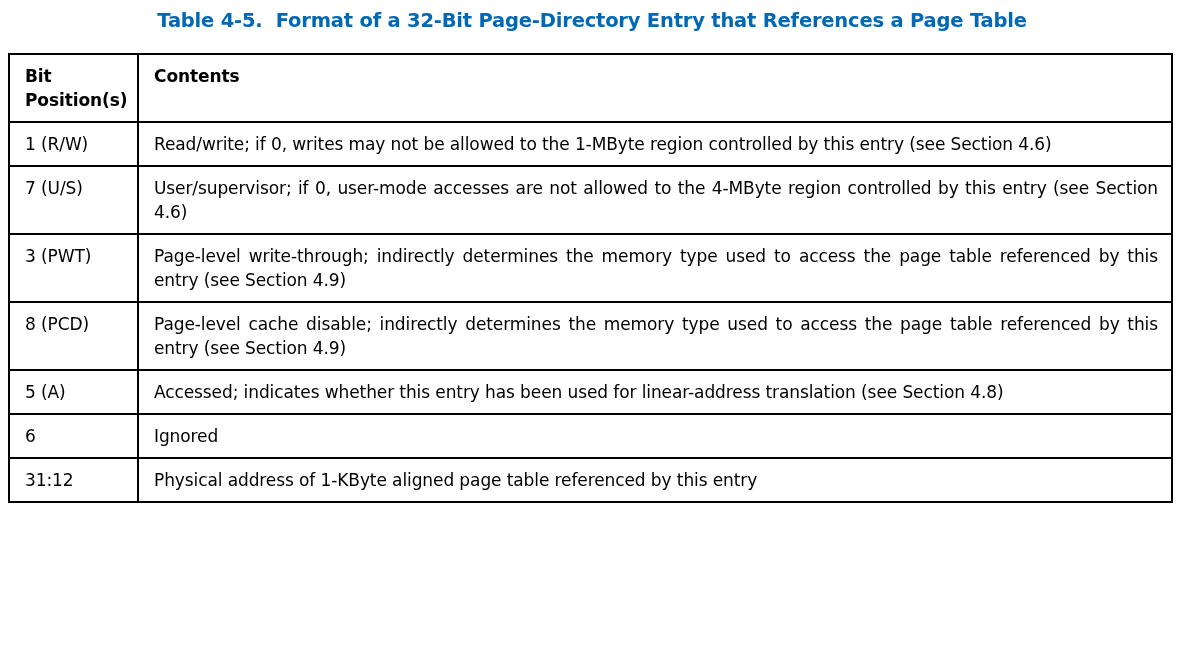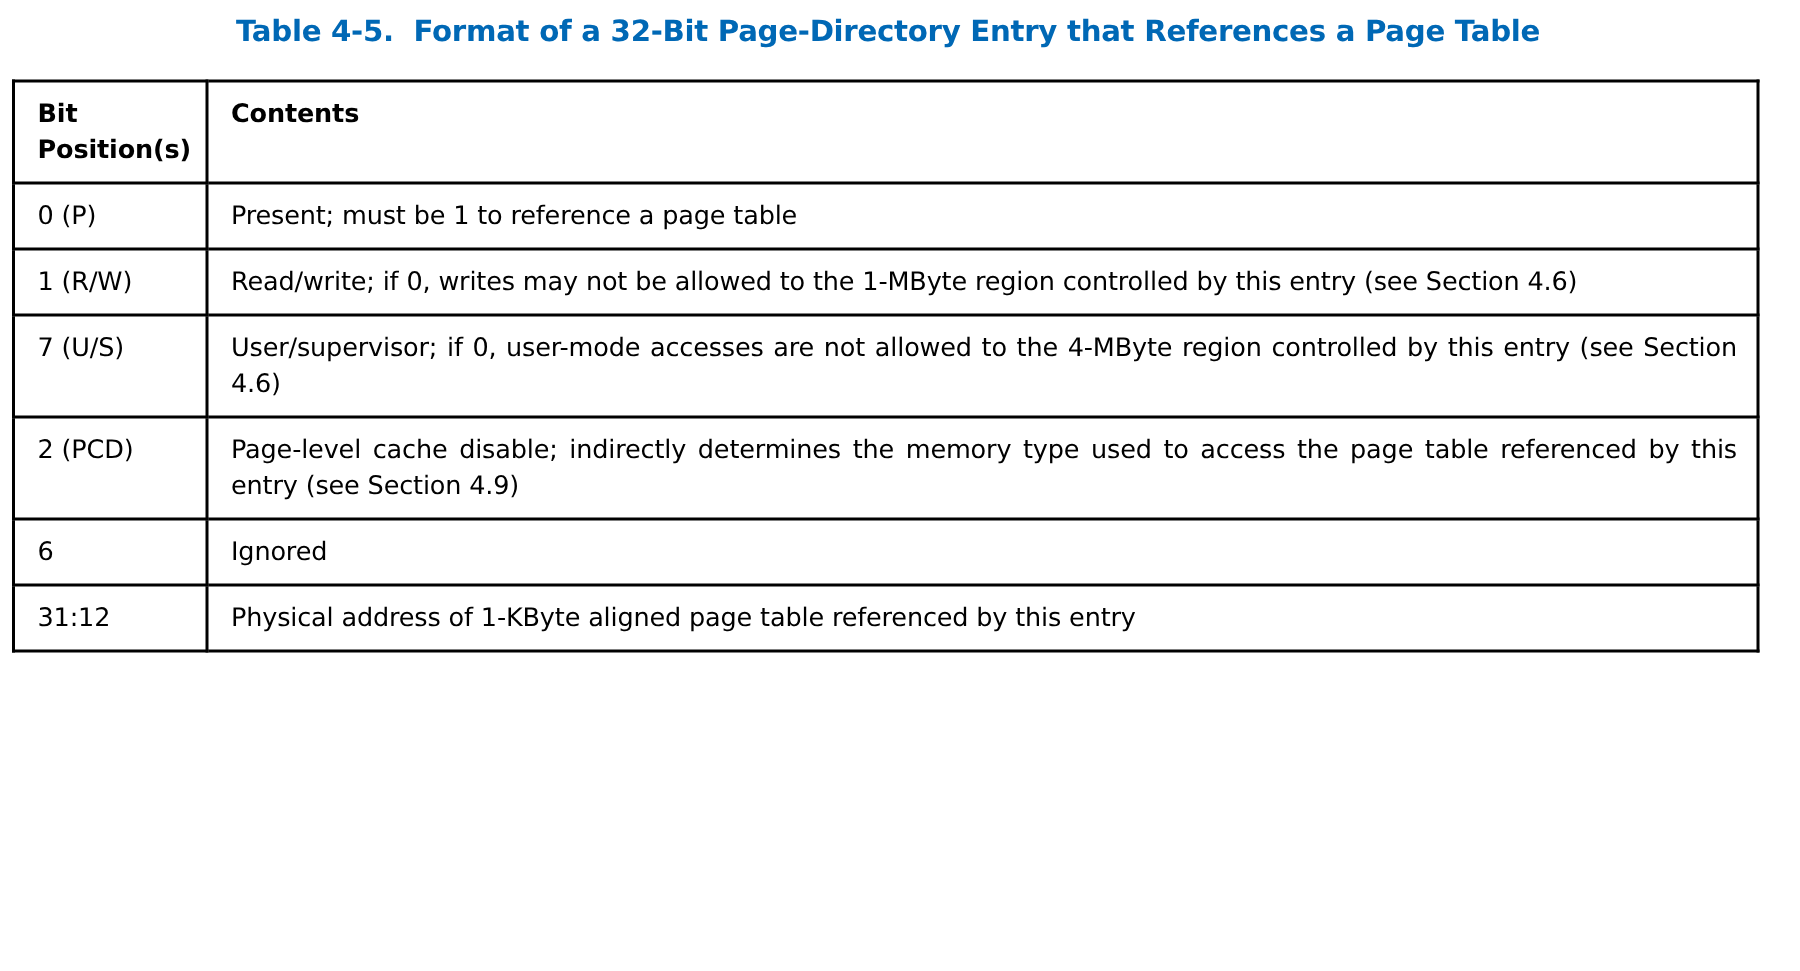--- a/index.html
+++ b/index.html
@@ -73,34 +73,38 @@
       <col>
     </colgroup>
     <thead>
       <tr>
         <th>Bit Position(s)</th>
         <th>Contents</th>
       </tr>
     </thead>
     <tbody>
       <tr>
-        <td class="bit-cell">0 (P)</td>
-        <td class="contents-cell">Present; must be 1 to reference a page table</td>
-      </tr>
-      <tr>
         <td class="bit-cell">1 (R/W)</td>
         <td class="contents-cell">Read/write; if 0, writes may not be allowed to the 1-MByte region controlled by this entry (see Section 4.6)</td>
       </tr>
       <tr>
         <td class="bit-cell">7 (U/S)</td>
         <td class="contents-cell">User/supervisor; if 0, user-mode accesses are not allowed to the 4-MByte region controlled by this entry (see Section 4.6)</td>
       </tr>
       <tr>
-        <td class="bit-cell">2 (PCD)</td>
+        <td class="bit-cell">3 (PWT)</td>
+        <td class="contents-cell">Page-level write-through; indirectly determines the memory type used to access the page table referenced by this entry (see Section 4.9)</td>
+      </tr>
+      <tr>
+        <td class="bit-cell">8 (PCD)</td>
         <td class="contents-cell">Page-level cache disable; indirectly determines the memory type used to access the page table referenced by this entry (see Section 4.9)</td>
+      </tr>
+      <tr>
+        <td class="bit-cell">5 (A)</td>
+        <td class="contents-cell">Accessed; indicates whether this entry has been used for linear-address translation (see Section 4.8)</td>
       </tr>
       <tr>
         <td class="bit-cell">6</td>
         <td class="contents-cell">Ignored</td>
       </tr>
       <tr>
         <td class="bit-cell">31:12</td>
         <td class="contents-cell">Physical address of 1-KByte aligned page table referenced by this entry</td>
       </tr>
     </tbody>

